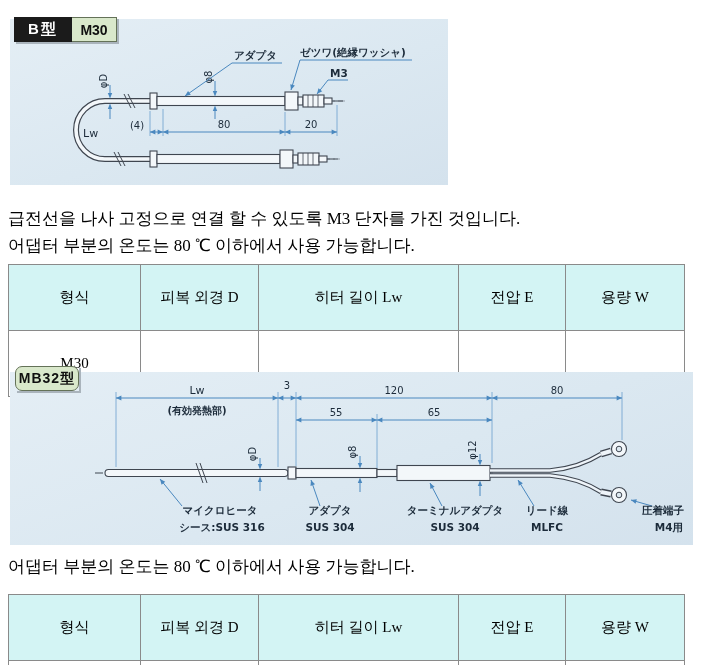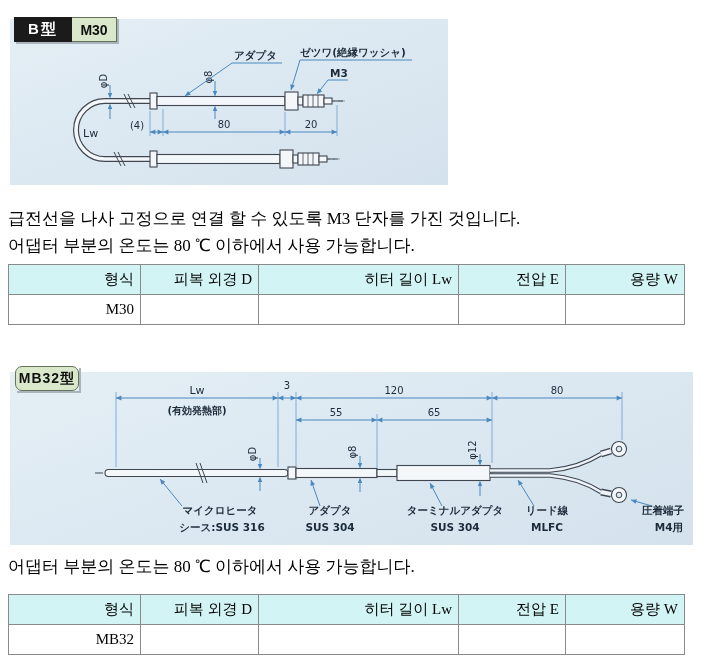--- a/index.html
+++ b/index.html
@@ -18,21 +18,21 @@
   .tag-b .tag-green{width:45px;border-left:none;}
   .tag-mb32{left:15px;top:366px;}
   .tag-mb32 .tag-green{width:64px;letter-spacing:1px;border-radius:7px;}
   .desc{position:absolute;left:8px;margin:0;font-size:17px;color:#000;line-height:27px;white-space:nowrap;}
   .desc1{top:194px;margin-top:11px;}
   .desc2{top:553px;}
   table.spec{position:absolute;left:8px;border-collapse:collapse;table-layout:fixed;
              font-size:15px;color:#000;background:#fff;}
   .t1{top:264px;}
   .t2{top:594px;}
-  .spec th,.spec td{border:1px solid #8a8a8a;padding:1px 6px;text-align:right;font-weight:normal;
+  .spec th,.spec td{border:1px solid #8a8a8a;padding:19px 6px;text-align:center;font-weight:normal;
                     height:27px;overflow:hidden;white-space:nowrap;}
   .spec th{background:#d3f4f4;}
   
   svg{display:block;}
   .part{fill:#f3f7fa;stroke:#3f4650;stroke-width:1.1;}
   .tubeout{fill:none;stroke:#3f4650;stroke-width:6;}
   .tubein{fill:none;stroke:#f3f7fa;stroke-width:3.6;}
   .leadout{fill:none;stroke:#3f4650;stroke-width:4.6;}
   .leadin{fill:none;stroke:#eef4f9;stroke-width:2.4;}
   .dimline{stroke:#4a88bf;stroke-width:1;fill:none;}

